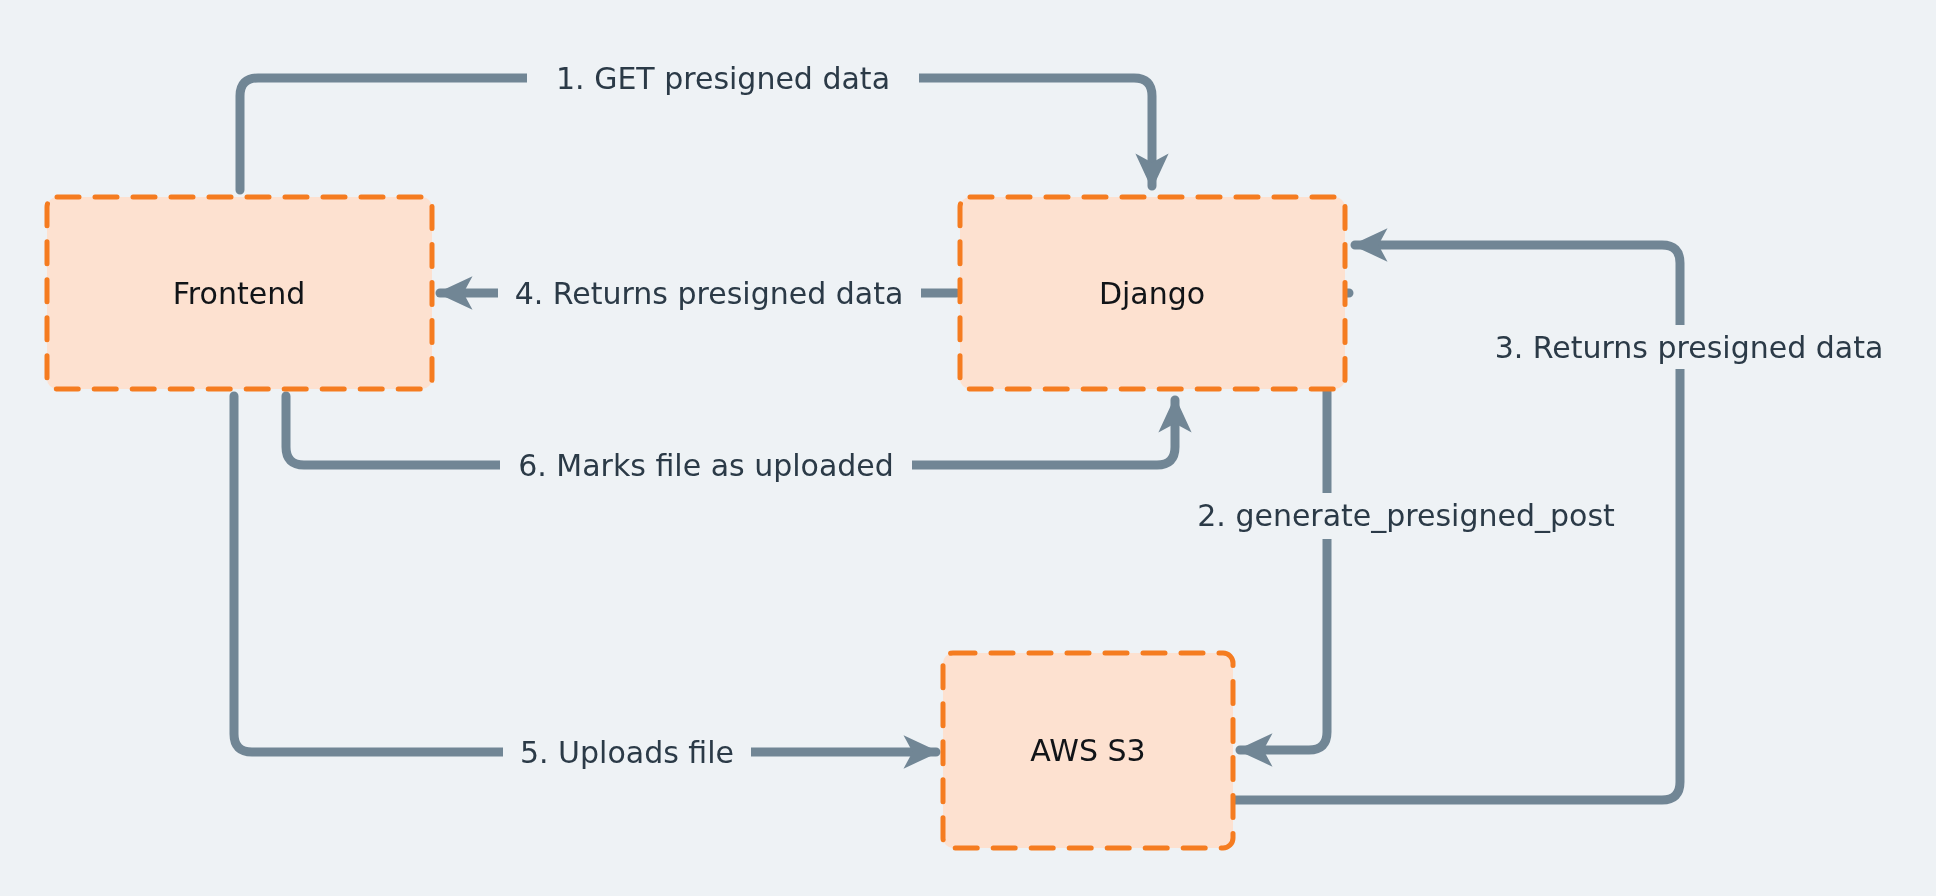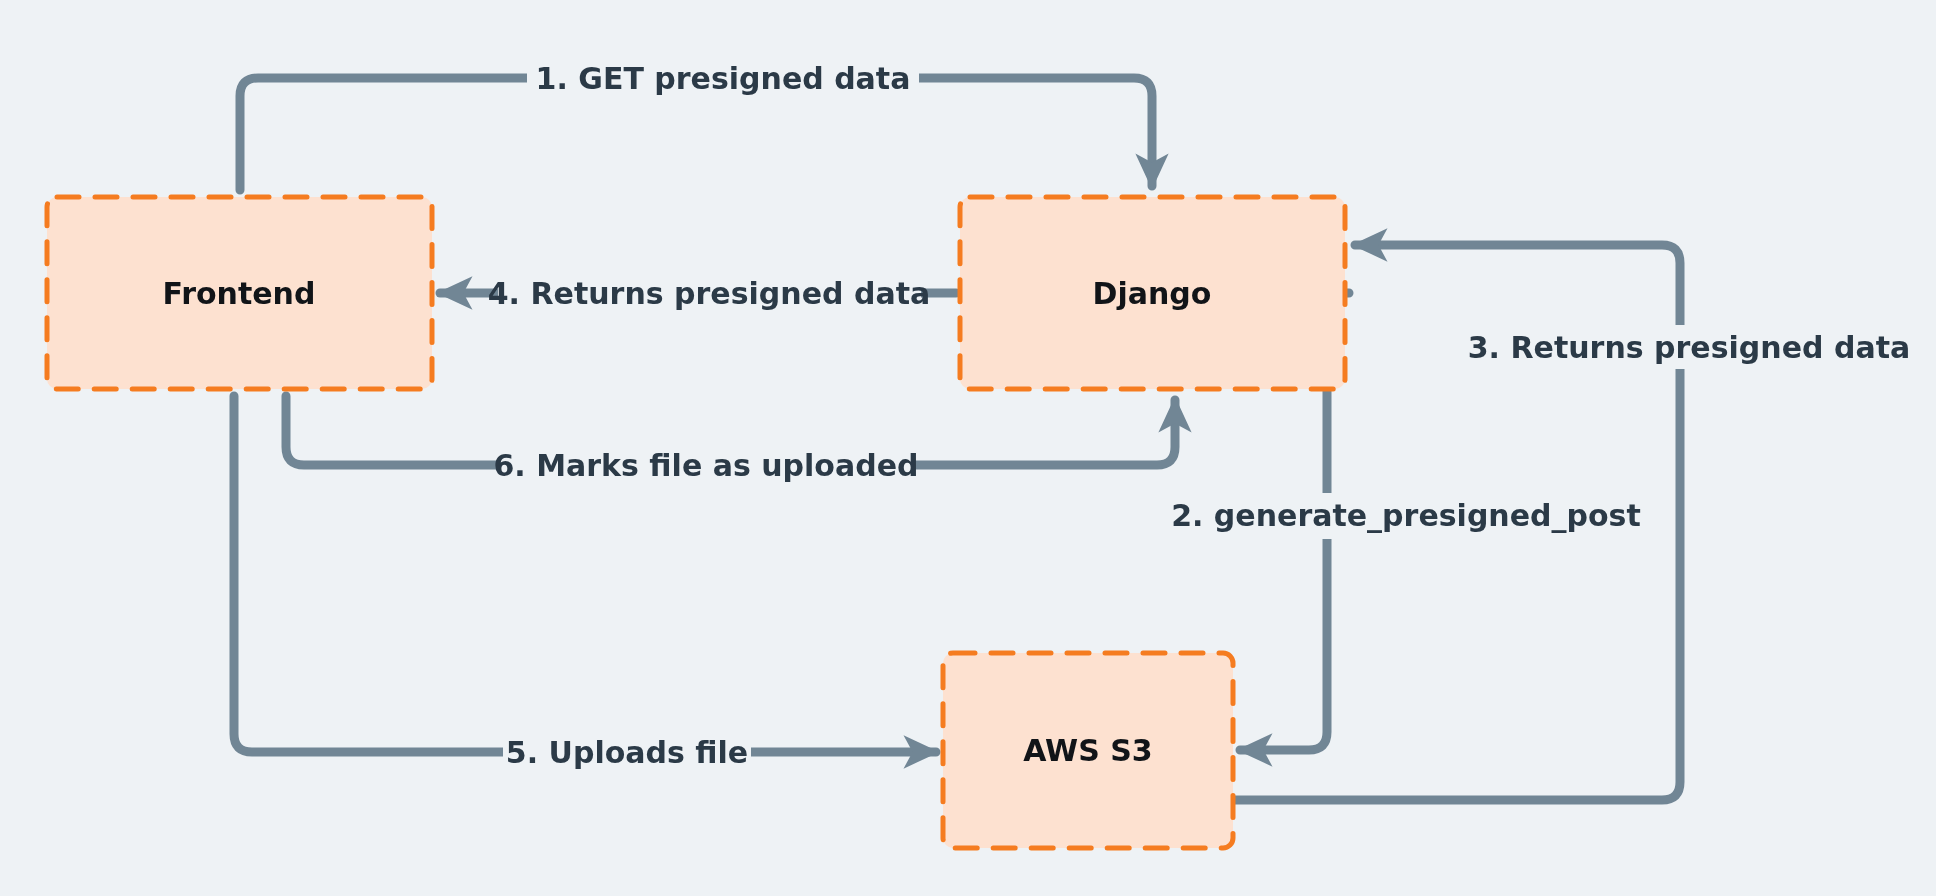--- a/index.html
+++ b/index.html
@@ -11,21 +11,20 @@
     width: 1936px;
     height: 896px;
     overflow: hidden;
     font-family: "DejaVu Sans", sans-serif;
   }
   #diagram-root {
     position: relative;
     width: 1936px;
     height: 632px;
     background: #eef2f5;
-    font-weight: bold;
   }
   svg.flow-canvas {
     position: absolute;
     top: 0;
     left: 0;
     width: 1936px;
     height: 896px;
     display: block;
   }
   .node-rect {

